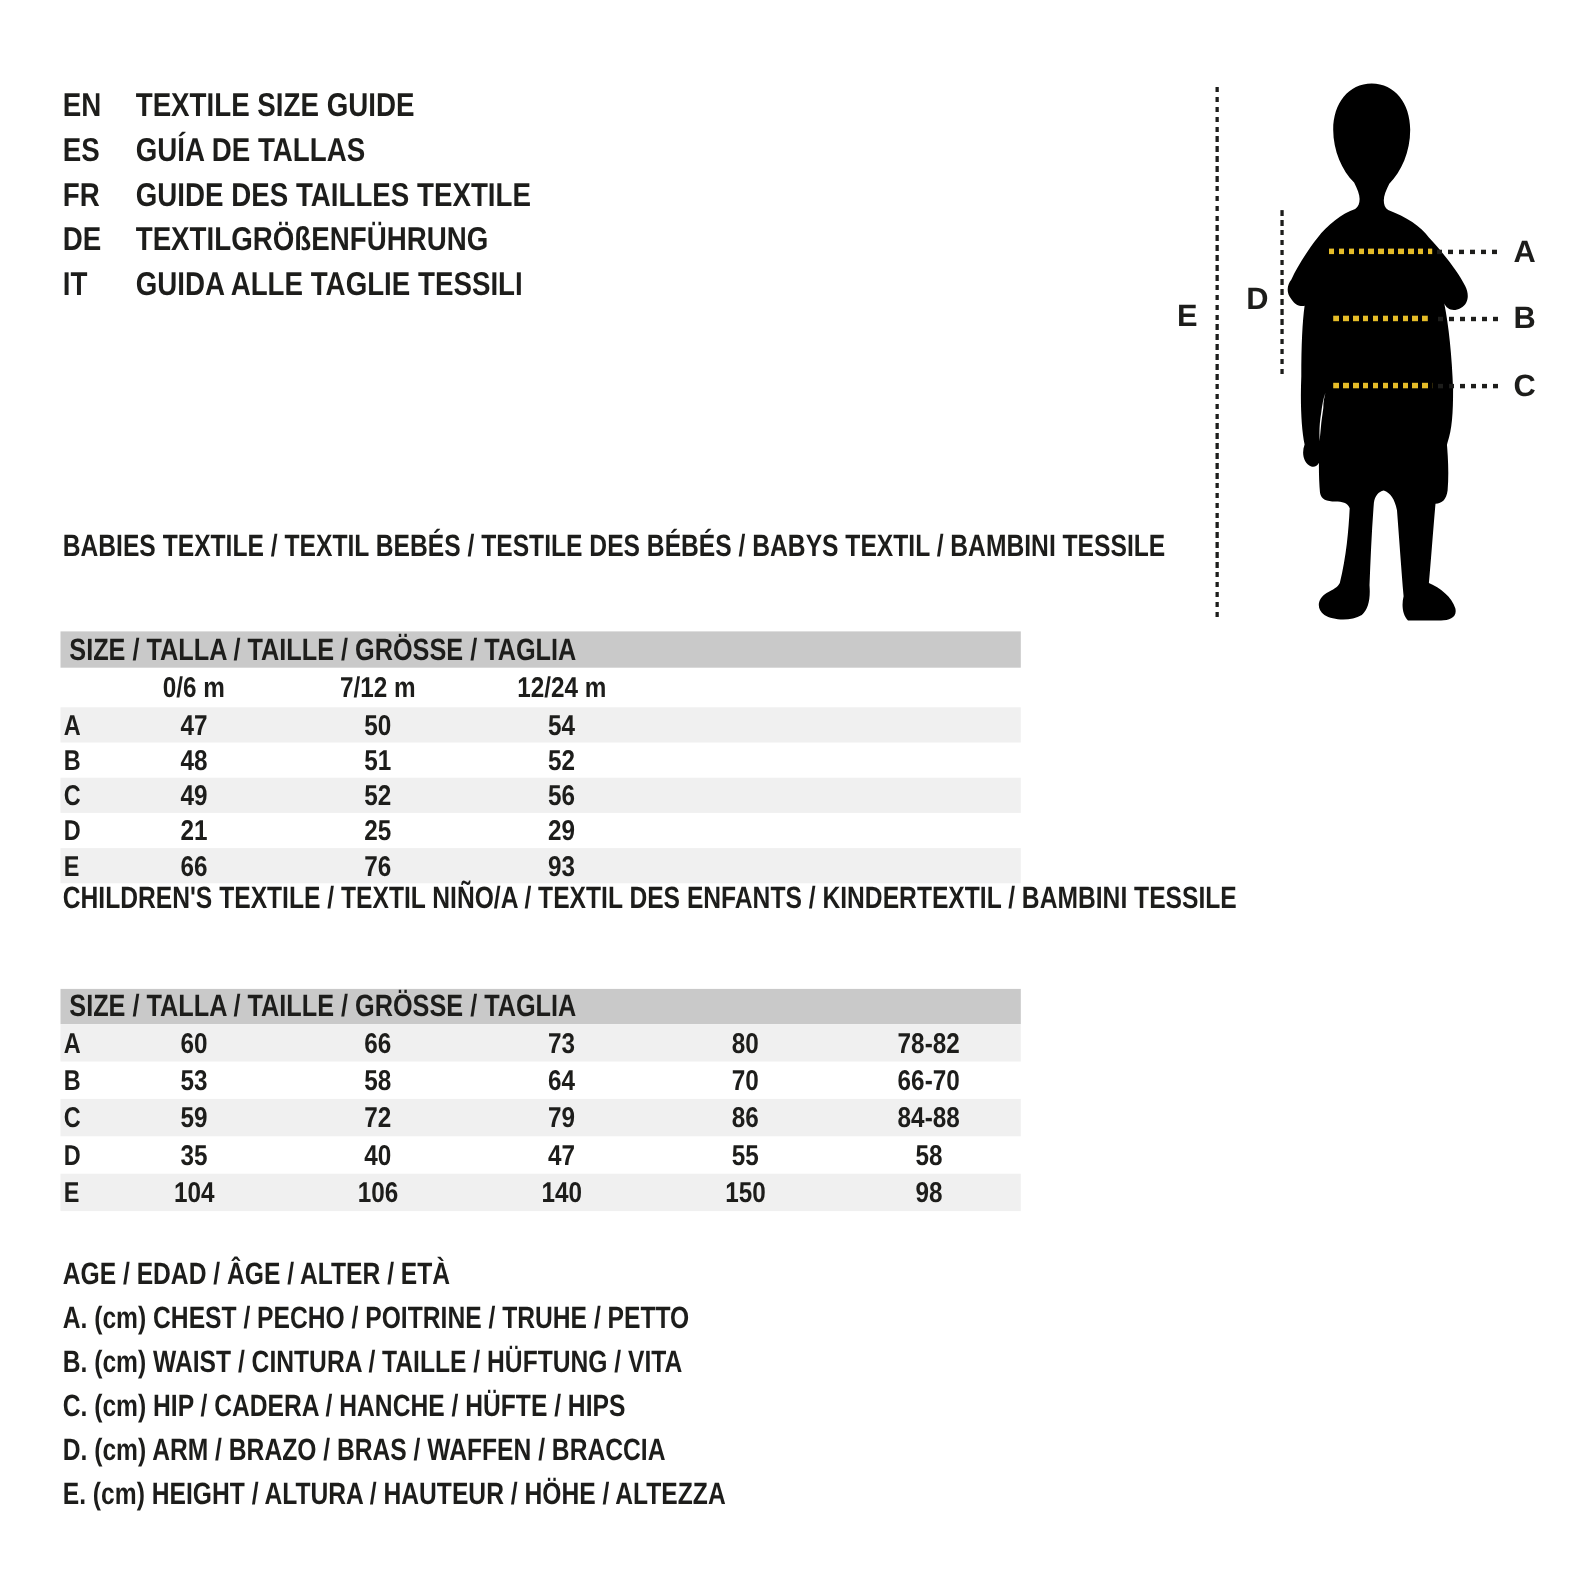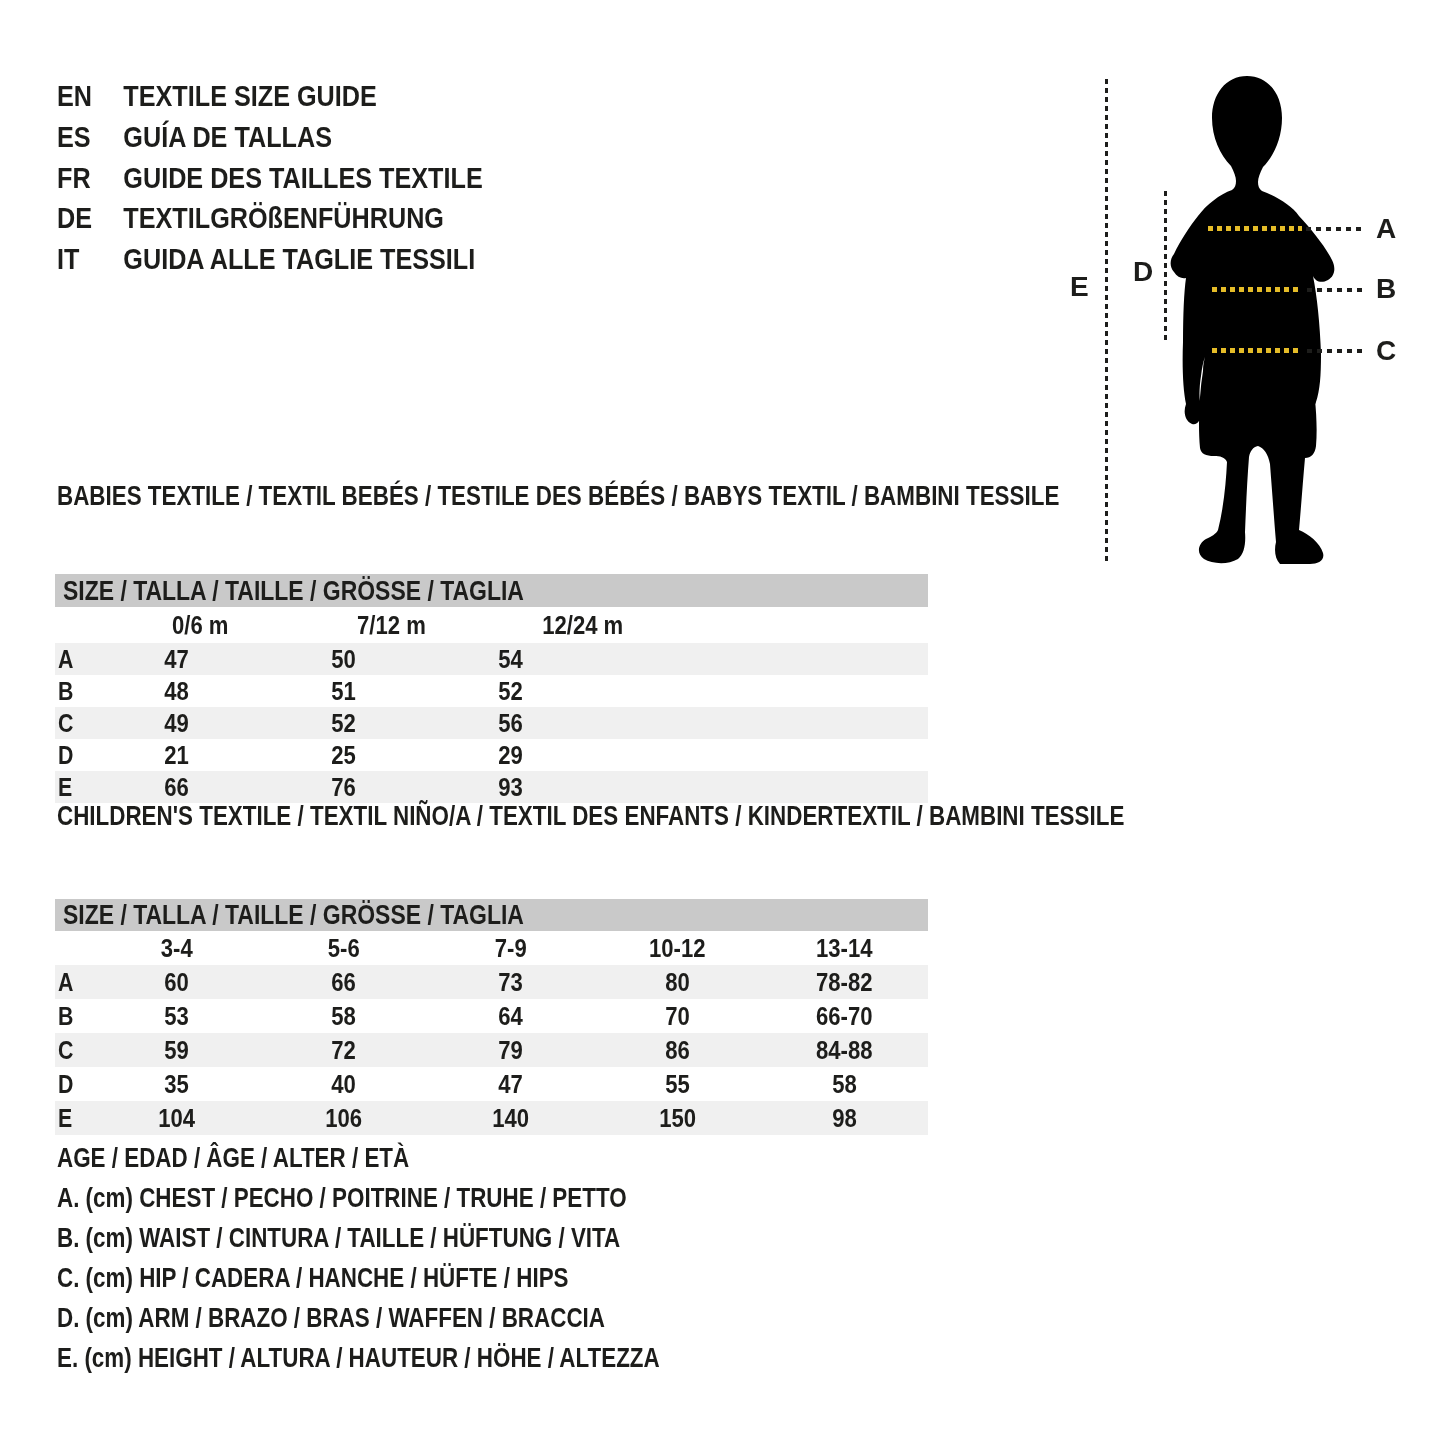--- a/index.html
+++ b/index.html
@@ -31,21 +31,21 @@
                    transform:scaleX(0.80); transform-origin:left top; white-space:nowrap; }
 
   
   .sg-table { position:absolute; left:55px; width:873px; font-size:26px;margin-top:44px; }
   .t-bar  { height:33px; background:#c9c9c9; display:flex; align-items:center; padding-left:8px; font-size:28px; }
   .t-cols { display:flex; align-items:center; }
   .t-row  { display:flex; align-items:center; }
   .t-row.odd { background:#f0f0f0; }
   .t-label { flex:0 0 38px; width:38px; padding-left:3px; }
   .t-cell  { flex:0 0 167px; width:167px; text-align:center; }
-  #babies-table   .t-cols { height:36px;gap:24px; }
+  #babies-table   .t-cols { height:36px; }
   #babies-table   .t-row  { height:32px; }
   #children-table .t-cols { height:34px; }
   #children-table .t-row  { height:34px; }
 
   
   .legend-row { position:absolute; left:57px; font-size:28px; line-height:30px;
                 transform:scaleX(0.80); transform-origin:left top; white-space:nowrap; }
 </style>
 </head>
 <body>
@@ -189,28 +189,20 @@
       <span class="t-cell"><span class="cond-c">93</span></span>
     </div>
   </div>
 
   <div class="section-title" style="top:801px">CHILDREN'S TEXTILE / TEXTIL NIÑO/A / TEXTIL DES ENFANTS / KINDERTEXTIL / BAMBINI TESSILE</div>
 
   <div id="children-table" class="sg-table" style="top:855px">
     <div class="t-bar" style="height:32px">
       <span class="cond">SIZE / TALLA / TAILLE / GRÖSSE / TAGLIA</span>
     </div>
-    <div class="t-cols">
-      <span class="t-label"></span>
-      <span class="t-cell"><span class="cond-c">3-4</span></span>
-      <span class="t-cell"><span class="cond-c">5-6</span></span>
-      <span class="t-cell"><span class="cond-c">7-9</span></span>
-      <span class="t-cell"><span class="cond-c">10-12</span></span>
-      <span class="t-cell"><span class="cond-c">13-14</span></span>
-    </div>
     <div class="t-row odd">
       <span class="t-label"><span class="cond">A</span></span>
       <span class="t-cell"><span class="cond-c">60</span></span>
       <span class="t-cell"><span class="cond-c">66</span></span>
       <span class="t-cell"><span class="cond-c">73</span></span>
       <span class="t-cell"><span class="cond-c">80</span></span>
       <span class="t-cell"><span class="cond-c">78-82</span></span>
     </div>
     <div class="t-row">
       <span class="t-label"><span class="cond">B</span></span>

